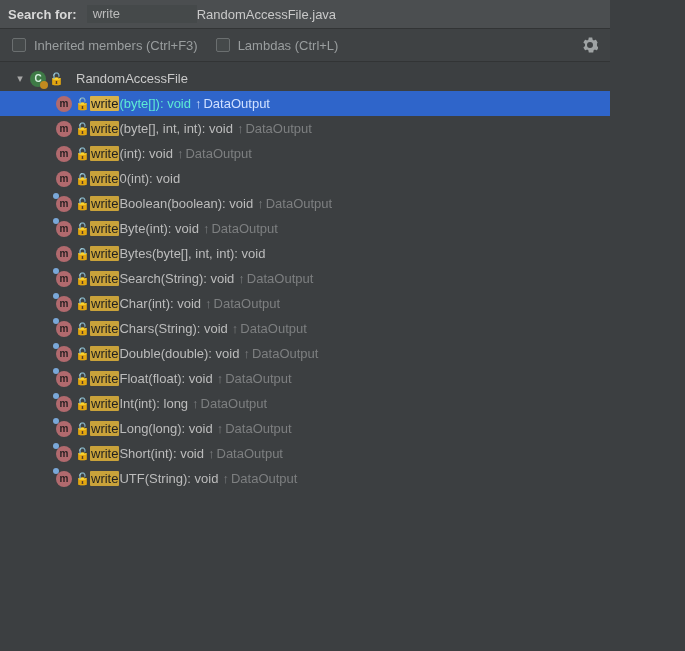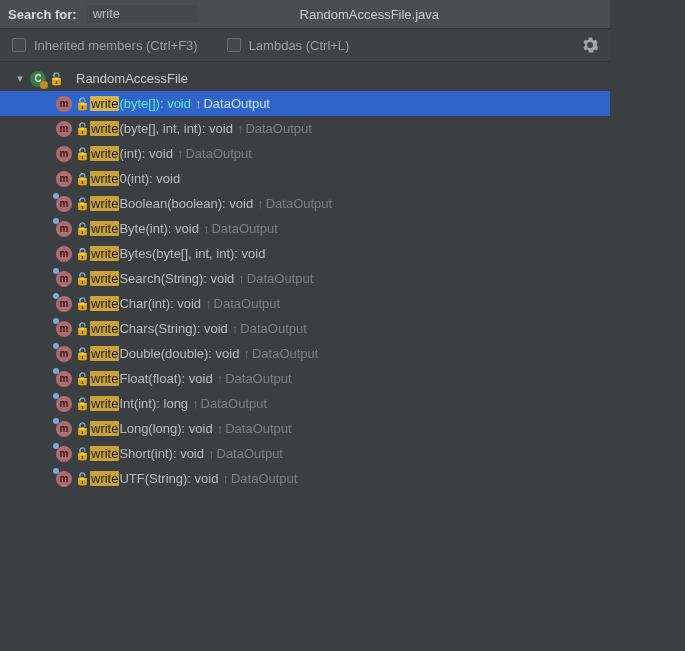--- a/index.html
+++ b/index.html
@@ -19,31 +19,30 @@
     height: 28px;
     background: #4b4e50;
     padding: 0 8px;
   }
   .hdr1 .search-label { color:#d8d8d8; font-weight:600; margin-right:10px; }
   .hdr1 .search-value {
     color:#bcbcbc; background:#45494a;
     padding:1px 10px 2px 6px;
     min-width: 110px;
   }
-  .hdr1 .title { flex:1; text-align:center; color:#c9c9c9; }
+  .hdr1 .title { flex:1; text-align:left; color:#c9c9c9; }
 
   
   .hdr2 {
     display:flex; align-items:center;
     height: 34px;
     background: #3f4244;
     border-top: 1px solid #323435;
     border-bottom: 1px solid #323435;
     padding: 0 12px;
-    gap: 11px;
   }
   .chk {
     display:flex; align-items:center;
     margin-right:18px; color:#9a9e9f;
     cursor:pointer;
   }
   .chk .box {
     width:14px; height:14px; border:1px solid #6b6f70;
     border-radius:2px; margin-right:8px; background:#45494a;
   }

